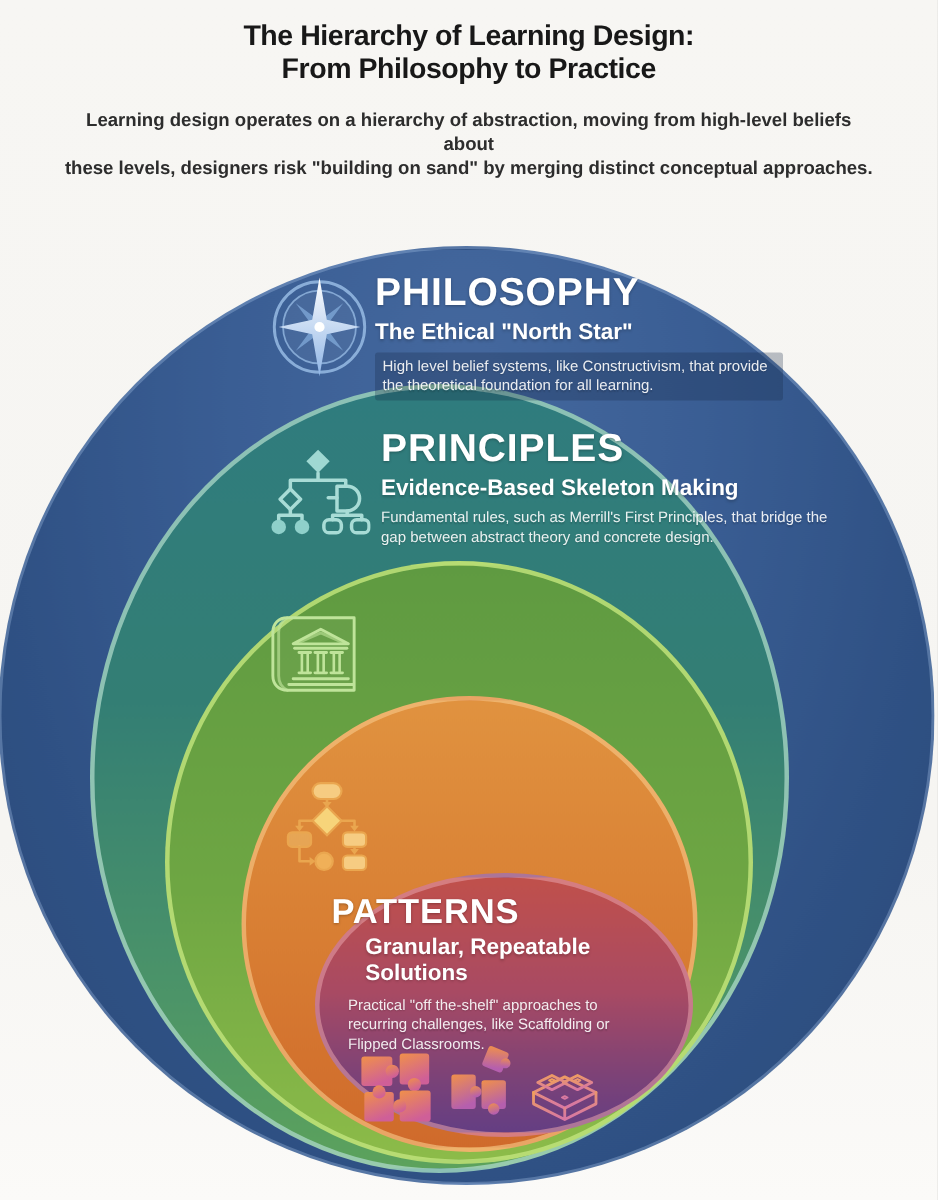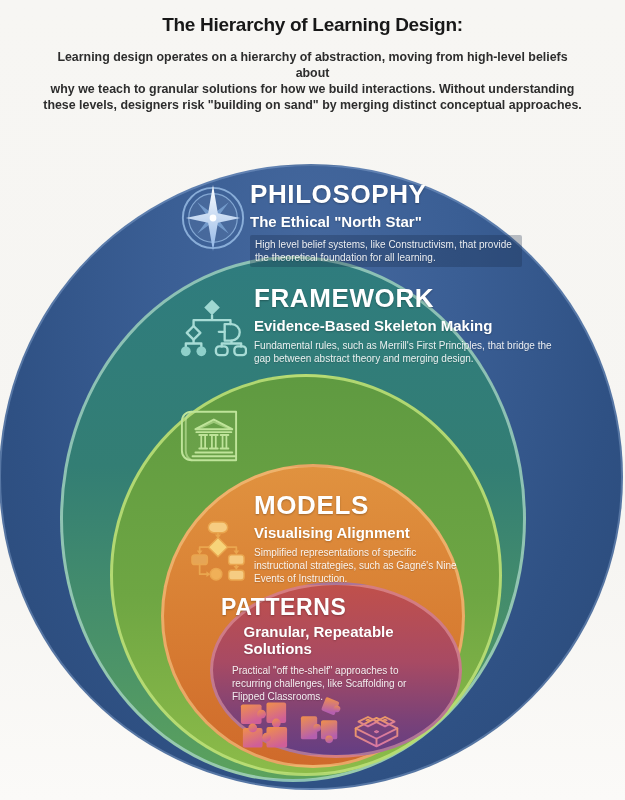--- a/index.html
+++ b/index.html
@@ -59,24 +59,24 @@
   svg{display:block;}
 </style>
 </head>
 <body>
 
 <div class="canvas">
 
   <div class="header">
     <h1 class="main-title">
       <span>The Hierarchy of Learning Design:</span><br>
+      <span>From Philosophy to Practice</span>
     </h1>
     <div class="intro">
       <div>Learning design operates on a hierarchy of abstraction, moving from high-level beliefs about</div>
-      <div>why we teach to granular solutions for how we build interactions. Without understanding</div>
       <div>these levels, designers risk "building on sand" by merging distinct conceptual approaches.</div>
     </div>
   </div>
 
   <div class="ring ring-philosophy"></div>
   <div class="ring ring-principles"></div>
   <div class="ring ring-framework"></div>
   <div class="ring ring-models"></div>
   <div class="ring ring-patterns"></div>
 
@@ -114,23 +114,23 @@
         <path d="M54 47 V50 M44 50 H64 M44 50 V53 M64 50 V53"></path>
         <rect x="38" y="53" width="12" height="9" rx="3.5"></rect>
         <rect x="57" y="53" width="12" height="9" rx="3.5"></rect>
       </g>
       <path d="M34 5 L42 13 L34 21 L26 13 Z" fill="#9fd8d2"></path>
       <circle cx="7" cy="58" r="5" fill="#8fd0ca"></circle>
       <circle cx="23" cy="58" r="5" fill="#8fd0ca"></circle>
     </svg>
   </div>
   <div class="ltext t-prin">
-    <div class="lname">FRAMEWORK</div>
+    <div class="lname">PRINCIPLES</div>
     <div class="lsub">Evidence-Based Skeleton Making</div>
-    <div class="ldesc">Fundamental rules, such as Merrill's First Principles, that bridge the gap between abstract theory and merging design.</div>
+    <div class="ldesc">Fundamental rules, such as Merrill's First Principles, that bridge the gap between abstract theory and concrete design.</div>
   </div>
 
   <div class="licon i-frame">
     <svg width="66" height="60" viewBox="0 0 68 62">
       <g stroke="#bfe49a" stroke-width="2" fill="rgba(255,255,255,0.04)" stroke-linejoin="round" stroke-linecap="round">
         <path d="M16 6 H62 V56 H16 C10 56 6 52 6 46 V16 C6 10 10 6 16 6 Z"></path>
         <path d="M16 6 C12 8 10 12 10 16 V46 C10 50 12 54 16 56" opacity="0.65" fill="none"></path>
         <path d="M20 24 L39 14 L58 24 Z" fill="none"></path>
         <path d="M24 23 L39 16.5 L54 23" opacity="0.6" fill="none"></path>
         <path d="M21 27 H57" fill="none"></path>
@@ -156,25 +156,20 @@
       <path d="M48 35.5 l-3 -4 h6 Z" fill="#eaa64f"></path>
       <path d="M21 56 l-4 -3 v6 Z" fill="#eaa64f"></path>
       <path d="M48 51.5 l-3 -4 h6 Z" fill="#eaa64f"></path>
       <rect x="19" y="2" width="20" height="11" rx="5.5" fill="#f6cc82" stroke="#eaa64f" stroke-width="1.5"></rect>
       <path d="M29 18 L39 28 L29 38 L19 28 Z" fill="#f7d47a" stroke="#eaa64f" stroke-width="1.5"></path>
       <rect x="2" y="36" width="16" height="10" rx="3" fill="rgba(247,212,130,0.4)" stroke="#eaa64f" stroke-width="1.5"></rect>
       <rect x="40" y="36" width="16" height="10" rx="3" fill="#f6cc82" stroke="#eaa64f" stroke-width="1.5"></rect>
       <circle cx="27" cy="56" r="6" fill="#f0b058" stroke="#eaa64f" stroke-width="1.5"></circle>
       <rect x="40" y="52" width="16" height="10" rx="3" fill="#f6cc82" stroke="#eaa64f" stroke-width="1.5"></rect>
     </svg>
-  </div>
-  <div class="ltext t-models">
-    <div class="lname">MODELS</div>
-    <div class="lsub">Visualising Alignment</div>
-    <div class="ldesc">Simplified representations of specific instructional strategies, such as Gagné's Nine Events of Instruction.</div>
   </div>
 
   <div class="ltext t-patterns">
     <div class="lname">PATTERNS</div>
     <div class="lsub">Granular, Repeatable Solutions</div>
     <div class="ldesc">Practical "off the-shelf" approaches to recurring challenges, like Scaffolding or Flipped Classrooms.</div>
   </div>
   <div class="patterns-icons">
     <span>
       <svg width="55" height="54" viewBox="0 0 56 54">

